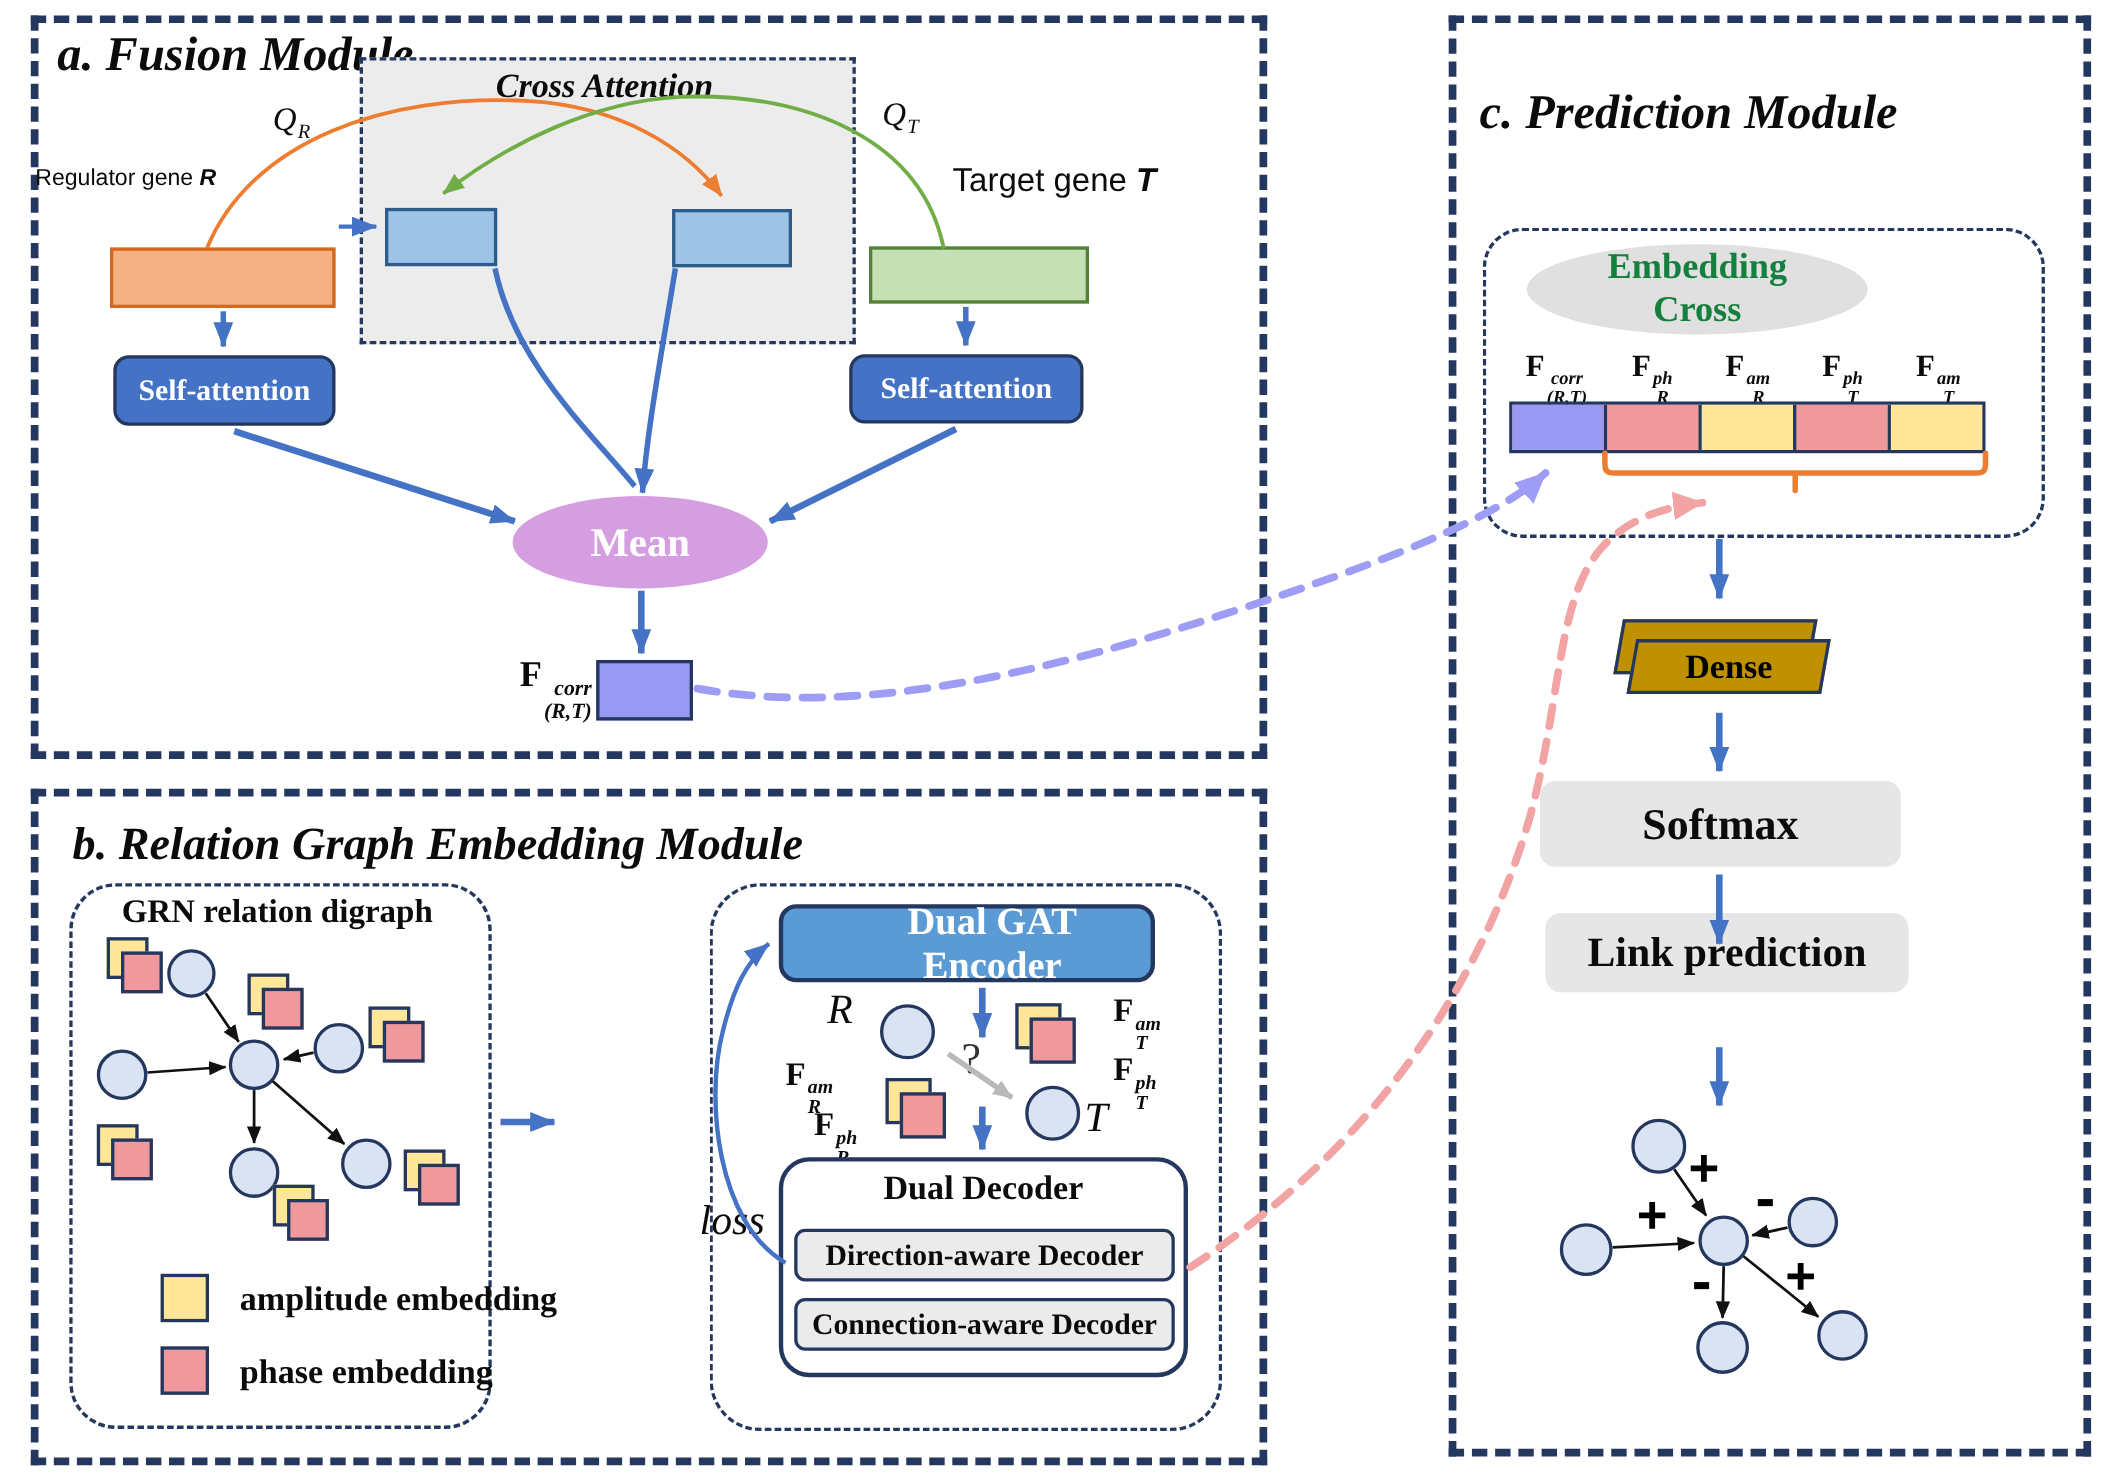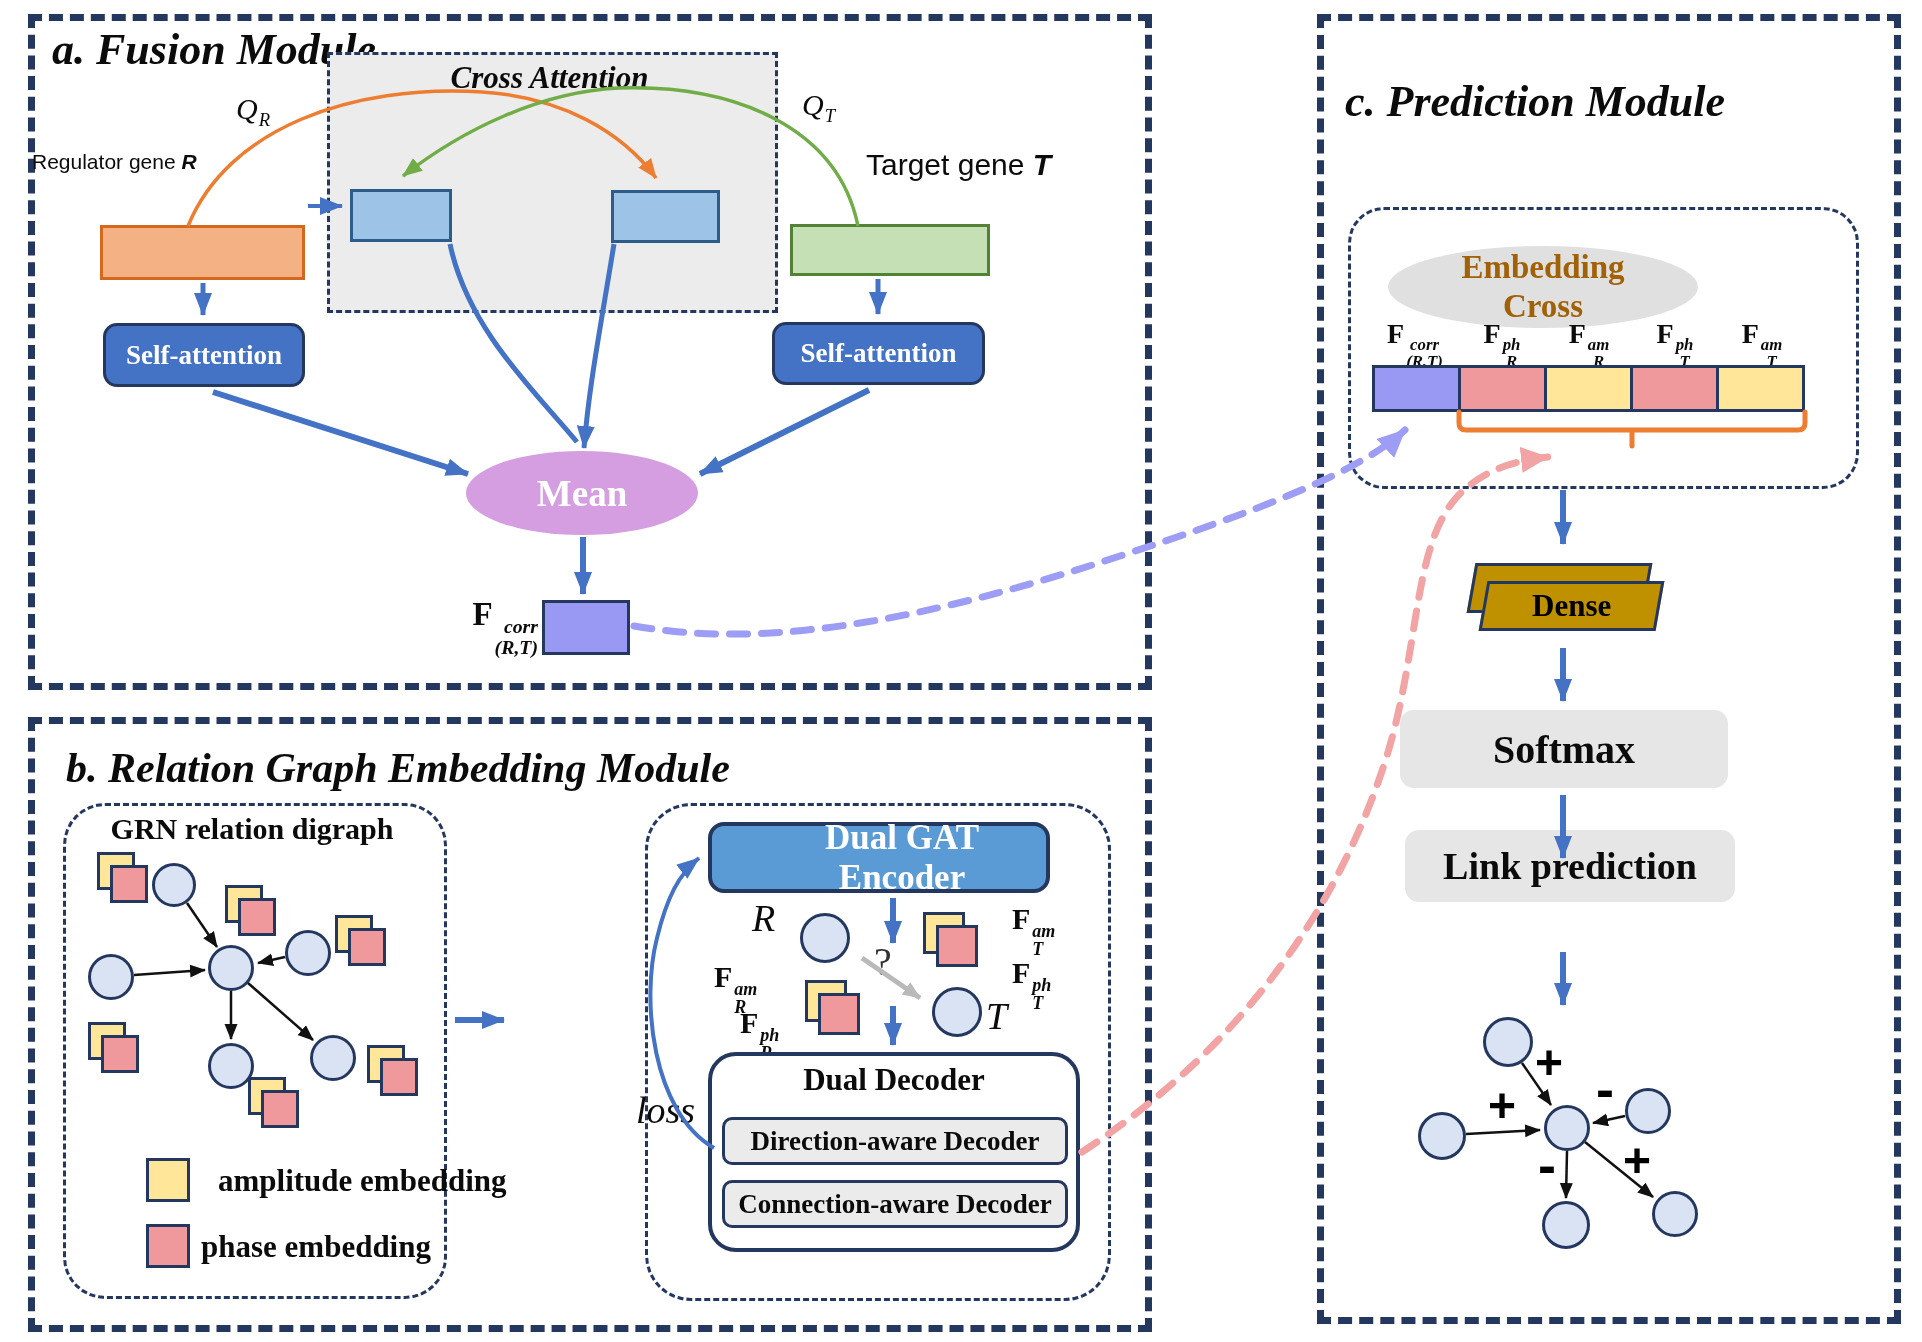--- a/index.html
+++ b/index.html
@@ -29,21 +29,21 @@
   .sq{position:absolute;border:3px solid var(--c-border_navy);box-sizing:border-box;z-index:31;}
   .sq.y{background:var(--c-amplitude_yellow);}
   .sq.p{background:var(--c-phase_pink);}
   
   .encoder{position:absolute;background:var(--c-encoder_blue);border:4px solid var(--c-border_navy);
     border-radius:16px;box-sizing:border-box;font-weight:bold;color:#fff;}
   .decoder{position:absolute;background:#fff;border:4px solid var(--c-border_navy);border-radius:28px;box-sizing:border-box;}
   .decitem{position:absolute;background:#EBEBEB;border:3px solid var(--c-border_navy);border-radius:10px;
     box-sizing:border-box;font-weight:bold;color:#0b0b0b;}
   
-  .concat-ellipse{position:absolute;background:#E0E0E0;border-radius:50%;font-weight:bold;color:#a16207;margin-top:24px;}
+  .concat-ellipse{position:absolute;background:#E0E0E0;border-radius:50%;font-weight:bold;color:#15803d;}
   .bar{position:absolute;display:flex;border:3px solid var(--c-border_navy);box-sizing:border-box;}
   .bar .cell{flex:1;border-left:3px solid var(--c-border_navy);}
   .bar .cell:first-child{border-left:none;}
   .dense{position:absolute;background:var(--c-dense_gold);border:3px solid var(--c-border_navy);
     box-sizing:border-box;transform:skewX(-10deg);}
   .graybox{position:absolute;background:var(--c-gray_box);border-radius:14px;font-weight:bold;color:#0b0b0b;}
   .sign{position:absolute;font-family:"Liberation Sans",sans-serif;font-weight:bold;color:#000;
     z-index:50;text-align:center;}
   
   .mlabel{font-weight:bold;color:#0b0b0b;}
@@ -84,21 +84,21 @@
   <div class="xcell" style="left:350px;top:189px;width:102px;height:53px;"></div>
   <div class="xcell" style="left:611px;top:190px;width:109px;height:53px;"></div>
 
   <div class="lbl sans" style="left:32px;top:150px;font-size:21px;">
     <span>Regulator gene </span><span class="bold it">R</span>
   </div>
   <div class="lbl sans" style="left:866px;top:148px;font-size:30px;">
     <span>Target gene </span><span class="bold it">T</span>
   </div>
 
-  <div class="lbl mlabel qlab" style="left:236px;top:92px;font-size:30px;font-weight:normal;text-align:right;"><span class="mb">Q</span><span class="msb">R</span></div>
+  <div class="lbl mlabel qlab" style="left:248px;top:92px;font-size:30px;font-weight:normal;text-align:right;"><span class="mb">Q</span><span class="msb">R</span></div>
   <div class="lbl mlabel qlab" style="left:802px;top:88px;font-size:30px;font-weight:normal;"><span class="mb">Q</span><span class="msb">T</span></div>
 
   <div class="genebox-r" style="left:100px;top:225px;width:205px;height:55px;"></div>
   <div class="genebox-t" style="left:790px;top:224px;width:200px;height:52px;"></div>
 
   <div class="selfattn center" style="left:103px;top:323px;width:202px;height:64px;font-size:27px;">Self-attention</div>
   <div class="selfattn center" style="left:772px;top:322px;width:213px;height:63px;font-size:27px;">Self-attention</div>
 
   <div class="mean center" style="left:466px;top:451px;width:232px;height:84px;font-size:37px;">Mean</div>
 
@@ -130,21 +130,21 @@
   <div class="gnode" style="left:152px;top:863px;width:44px;height:44px;"></div>
   <div class="gnode" style="left:208px;top:945px;width:46px;height:46px;"></div>
   <div class="gnode" style="left:285px;top:930px;width:46px;height:46px;"></div>
   <div class="gnode" style="left:88px;top:954px;width:46px;height:46px;"></div>
   <div class="gnode" style="left:208px;top:1043px;width:46px;height:46px;"></div>
   <div class="gnode" style="left:310px;top:1035px;width:46px;height:46px;"></div>
 
   <div class="sq y" style="left:146px;top:1158px;width:44px;height:44px;"></div>
   <div class="lbl bold" style="left:218px;top:1163px;font-size:31px;">amplitude embedding</div>
   <div class="sq p" style="left:146px;top:1224px;width:44px;height:44px;"></div>
-  <div class="lbl bold" style="left:201px;top:1229px;font-size:31px;">phase embedding</div>
+  <div class="lbl bold" style="left:218px;top:1229px;font-size:31px;">phase embedding</div>
 
   <div class="inner-dash" style="left:645px;top:803px;width:460px;height:492px;border-radius:46px;"></div>
   <div class="encoder center" style="left:708px;top:822px;width:342px;height:71px;font-size:35px;padding-left:46px;">Dual GAT Encoder</div>
 
   <div class="lbl it" style="left:752px;top:896px;font-size:38px;">R</div>
   <div class="gnode" style="left:800px;top:913px;width:50px;height:50px;"></div>
   <div class="lbl" style="left:874px;top:938px;font-size:40px;color:#333;">?</div>
   <div class="gnode" style="left:932px;top:987px;width:50px;height:50px;"></div>
   <div class="lbl it" style="left:986px;top:994px;font-size:38px;">T</div>
 

